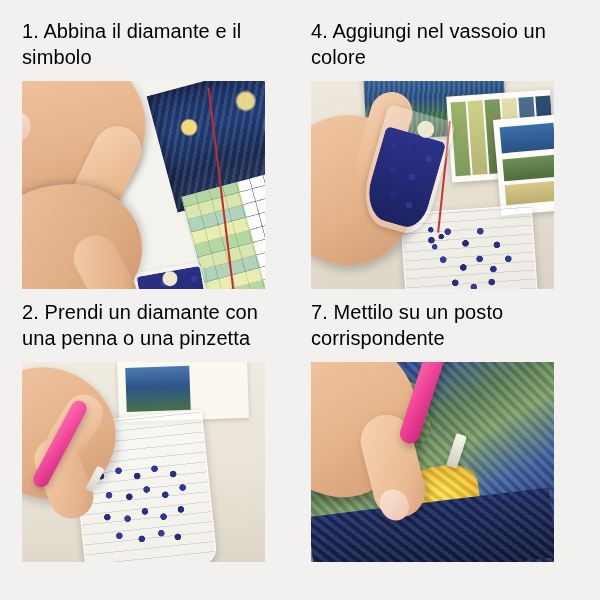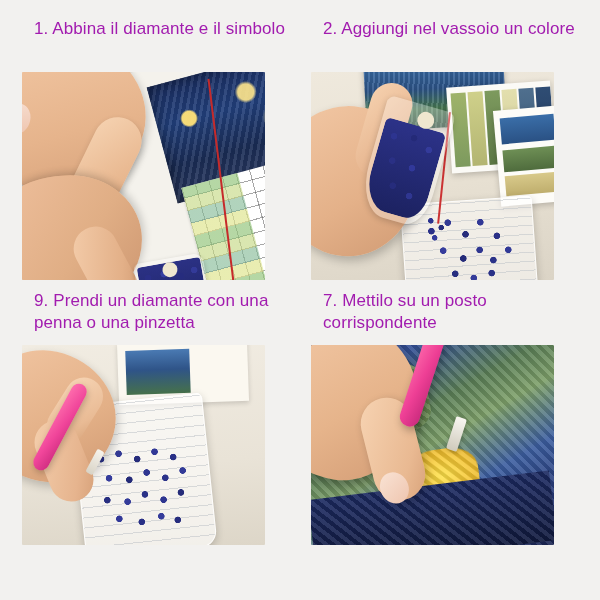--- a/index.html
+++ b/index.html
@@ -25,26 +25,26 @@
     grid-template-columns: 1fr 1fr;
     grid-template-rows: auto auto;
     column-gap: 22px;
     row-gap: 10px;
   }
   .step {
     display: flex;
     flex-direction: column;
   }
   .step-title {
-    font-size: 17px;
+    font-size: 20px;
     line-height: 1.32;
-    color: #a21caf;
+    color: #000000;
     font-weight: 400;
     letter-spacing: 0.1px;
-    margin: 0 0 10px 12px;
+    margin: 0 0 10px 0;
     min-height: 44px;
   }
   .photo {
     position: relative;
     width: 243px;
     height: 208px;
     overflow: hidden;
     border-radius: 1px;
   }
   .photo.small {
@@ -540,21 +540,21 @@
           <div class="p1-finger2"></div>
           <div class="p1-bag">
             <div class="p1-beads"></div>
             <div class="p1-tag"></div>
           </div>
         </div>
       </div>
     </div>
 
     <div class="step">
-      <div class="step-title">2. Aggiungi nel vassoio un colore</div>
+      <div class="step-title">4. Aggiungi nel vassoio un colore</div>
       <div class="photo">
         <div class="photo-inner">
           <div class="p2-bg"></div>
           <div class="p2-painting"></div>
           <div class="p2-strips">
             <div class="p2-strip" style="left:4px;background:linear-gradient(180deg,#9fb36a,#7d9a5e);"></div>
             <div class="p2-strip" style="left:21px;background:linear-gradient(180deg,#cfd08a,#b3b572);"></div>
             <div class="p2-strip" style="left:38px;background:linear-gradient(180deg,#7d9a5e,#5c7745);"></div>
             <div class="p2-strip" style="left:55px;background:linear-gradient(180deg,#e3dfae,#cdc894);"></div>
             <div class="p2-strip" style="left:72px;background:linear-gradient(180deg,#4f6f8e,#375572);"></div>
@@ -575,21 +575,21 @@
           <div class="p2-bag">
             <div class="p2-bag-beads"></div>
             <div class="p2-tag"></div>
           </div>
           <div class="p2-pour"></div>
         </div>
       </div>
     </div>
 
     <div class="step">
-      <div class="step-title">9. Prendi un diamante con una penna o una pinzetta</div>
+      <div class="step-title">2. Prendi un diamante con una penna o una pinzetta</div>
       <div class="photo small">
         <div class="photo-inner">
           <div class="p3-bg"></div>
           <div class="p3-sheet">
             <div class="p3-sheet-img"></div>
           </div>
           <div class="p3-tray">
             <div class="p3-tray-lines"></div>
             <div class="p3-beads"></div>
           </div>

